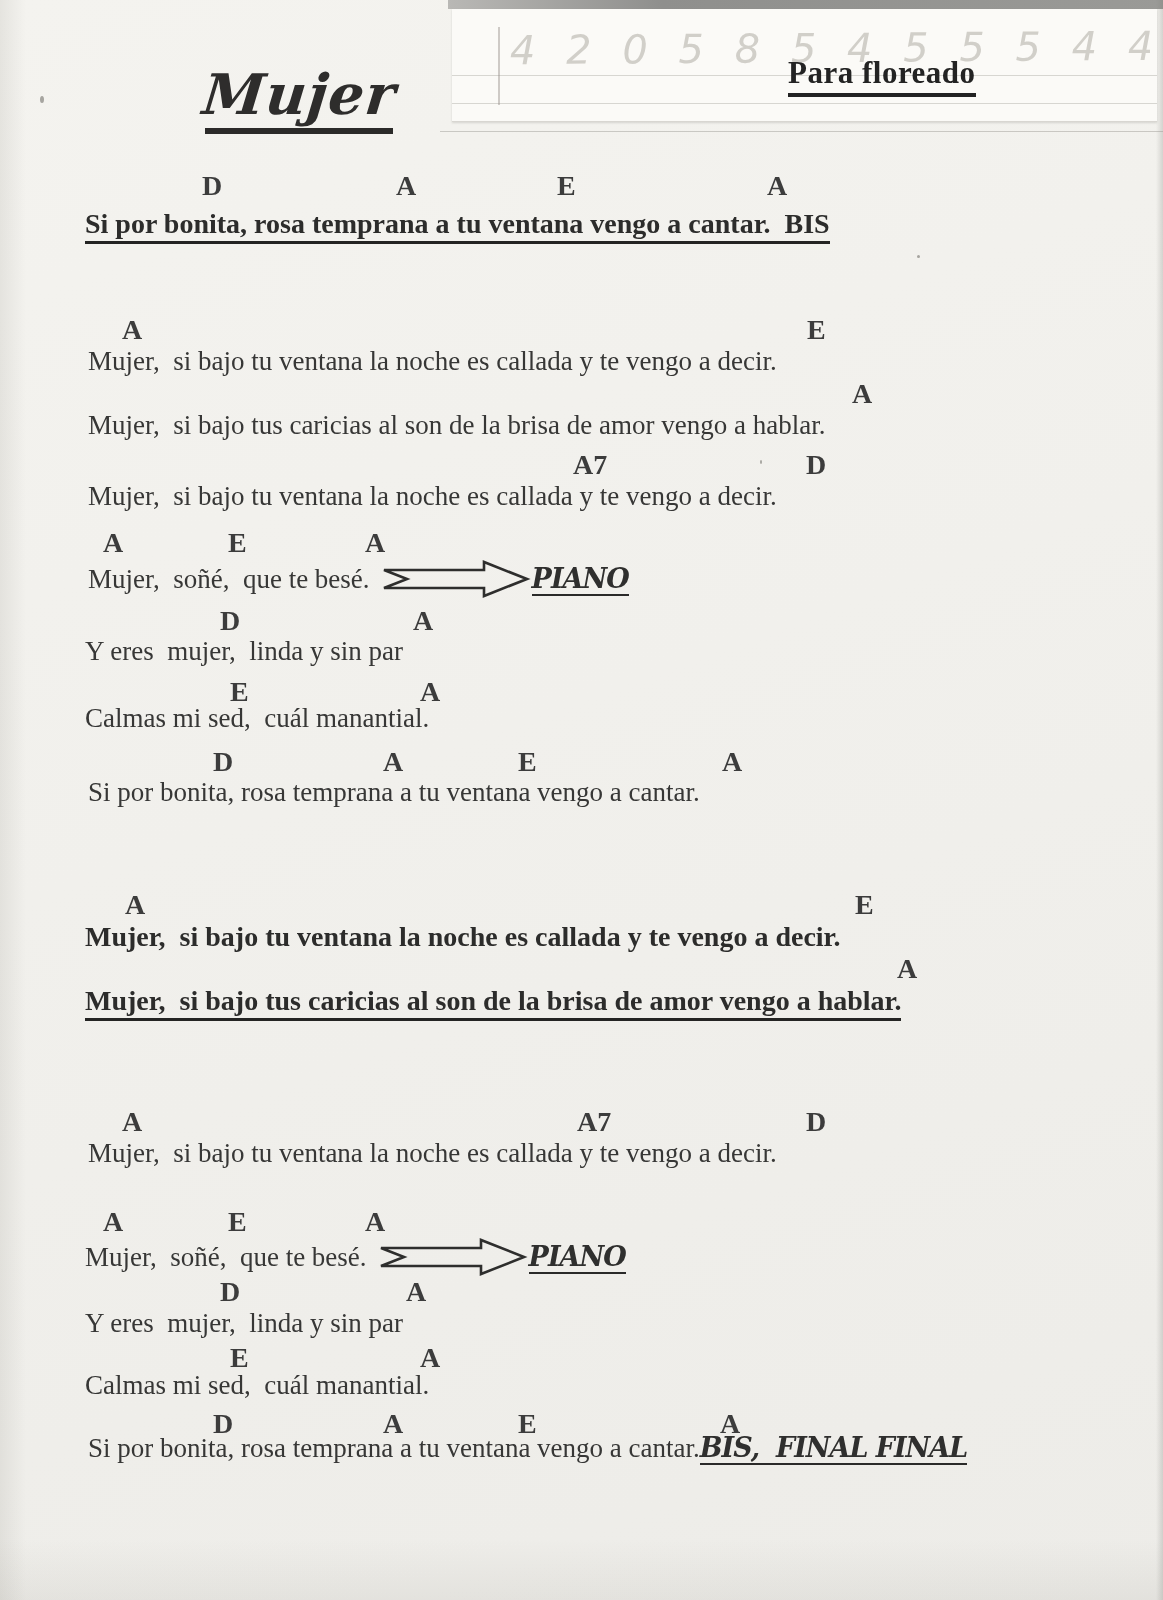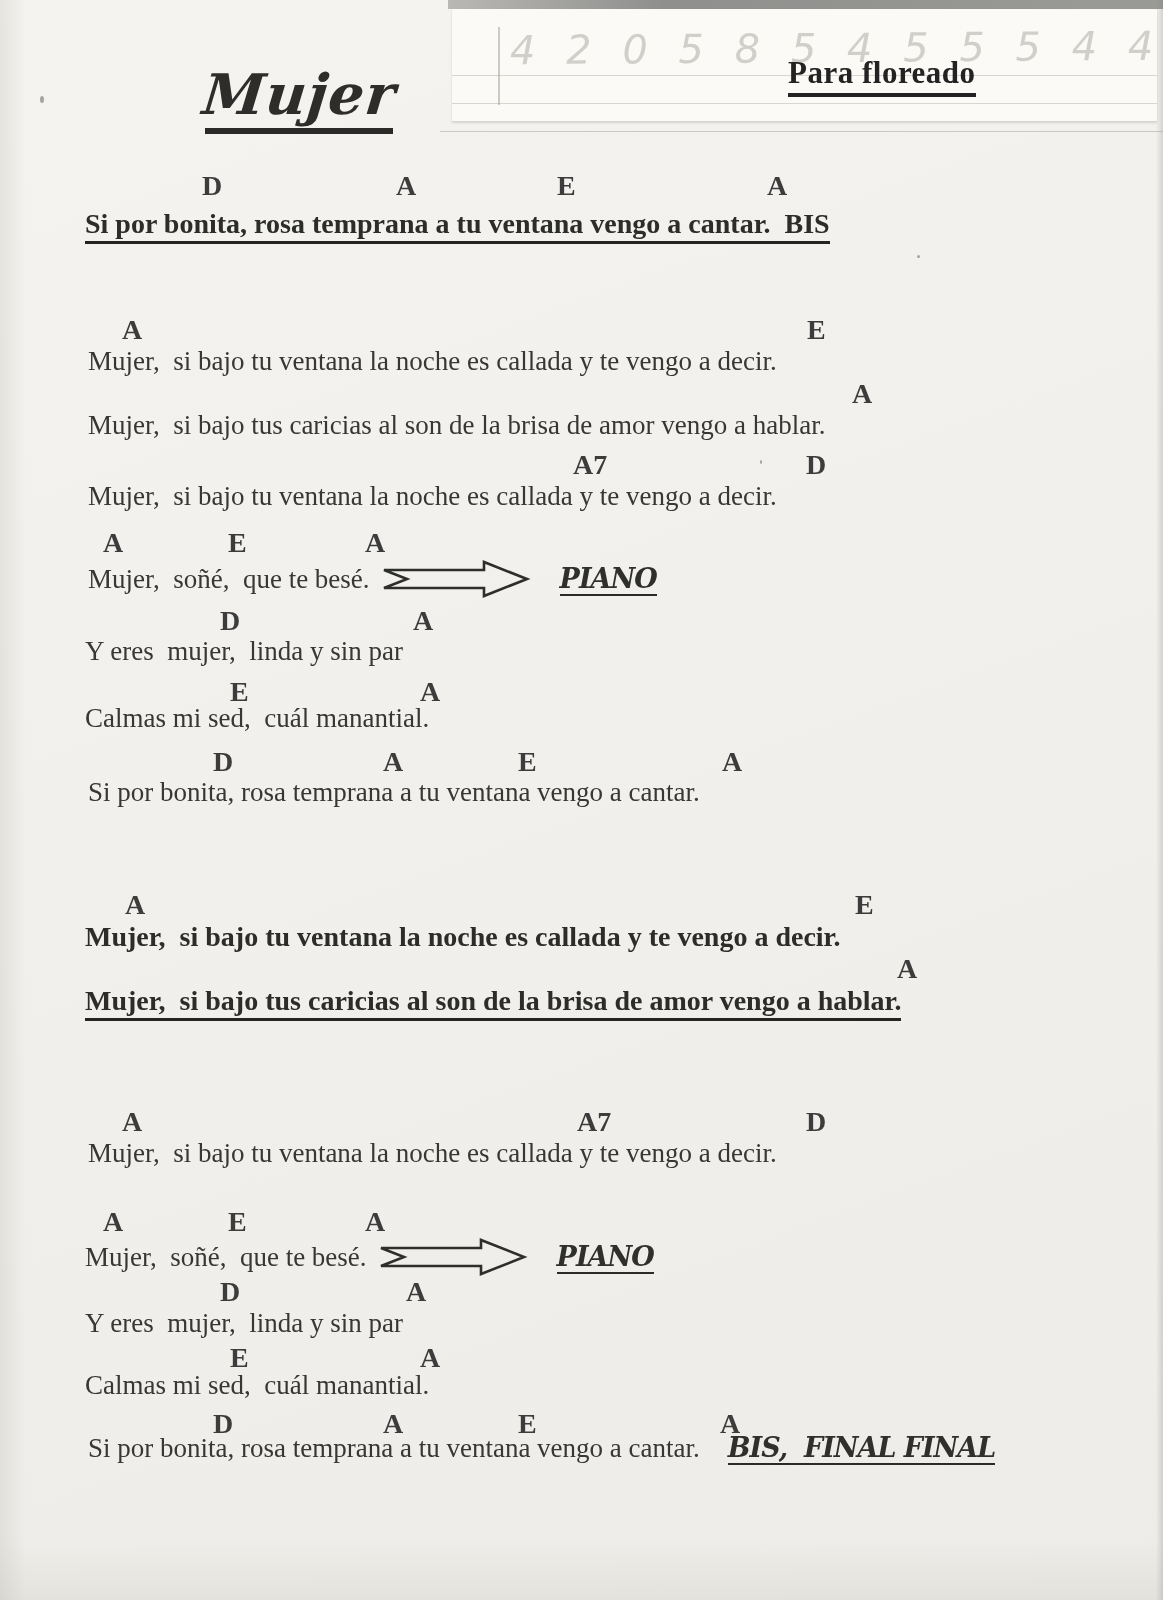--- a/index.html
+++ b/index.html
@@ -43,21 +43,21 @@
   .line{position:absolute;white-space:pre;}
   .chord-line{left:0;width:100%;height:32px;}
   .chord-line span{position:absolute;top:0;font-weight:bold;font-size:28px;color:#3c3c3c;}
   .lyric{font-size:27px;color:#373736;}
   .lyric.bold{font-weight:bold;font-size:28px;color:#2c2c2b;}
   .lyric .txt{display:inline-block;}
   .lyric.ul .txt{border-bottom:3px solid #242423;padding-bottom:1px;}
   .script{font-family:"DejaVu Serif","Liberation Serif",serif;
     font-style:italic;font-weight:bold;font-size:27px;color:#2f2f2e;
     border-bottom:2px solid #2a2a29;padding-bottom:0;letter-spacing:-1px;
-    display:inline-block;margin-left:28px;}
+    display:inline-block;margin-left:0;}
   .arrow{display:inline-block;vertical-align:-11px;margin-left:10px;}
   .speck{position:absolute;background:rgba(90,88,82,0.5);border-radius:50%;}
 </style>
 </head>
 <body>
 
 <div class="paper">
 
   <div class="top-band"></div>
   <div class="right-edge"></div>

